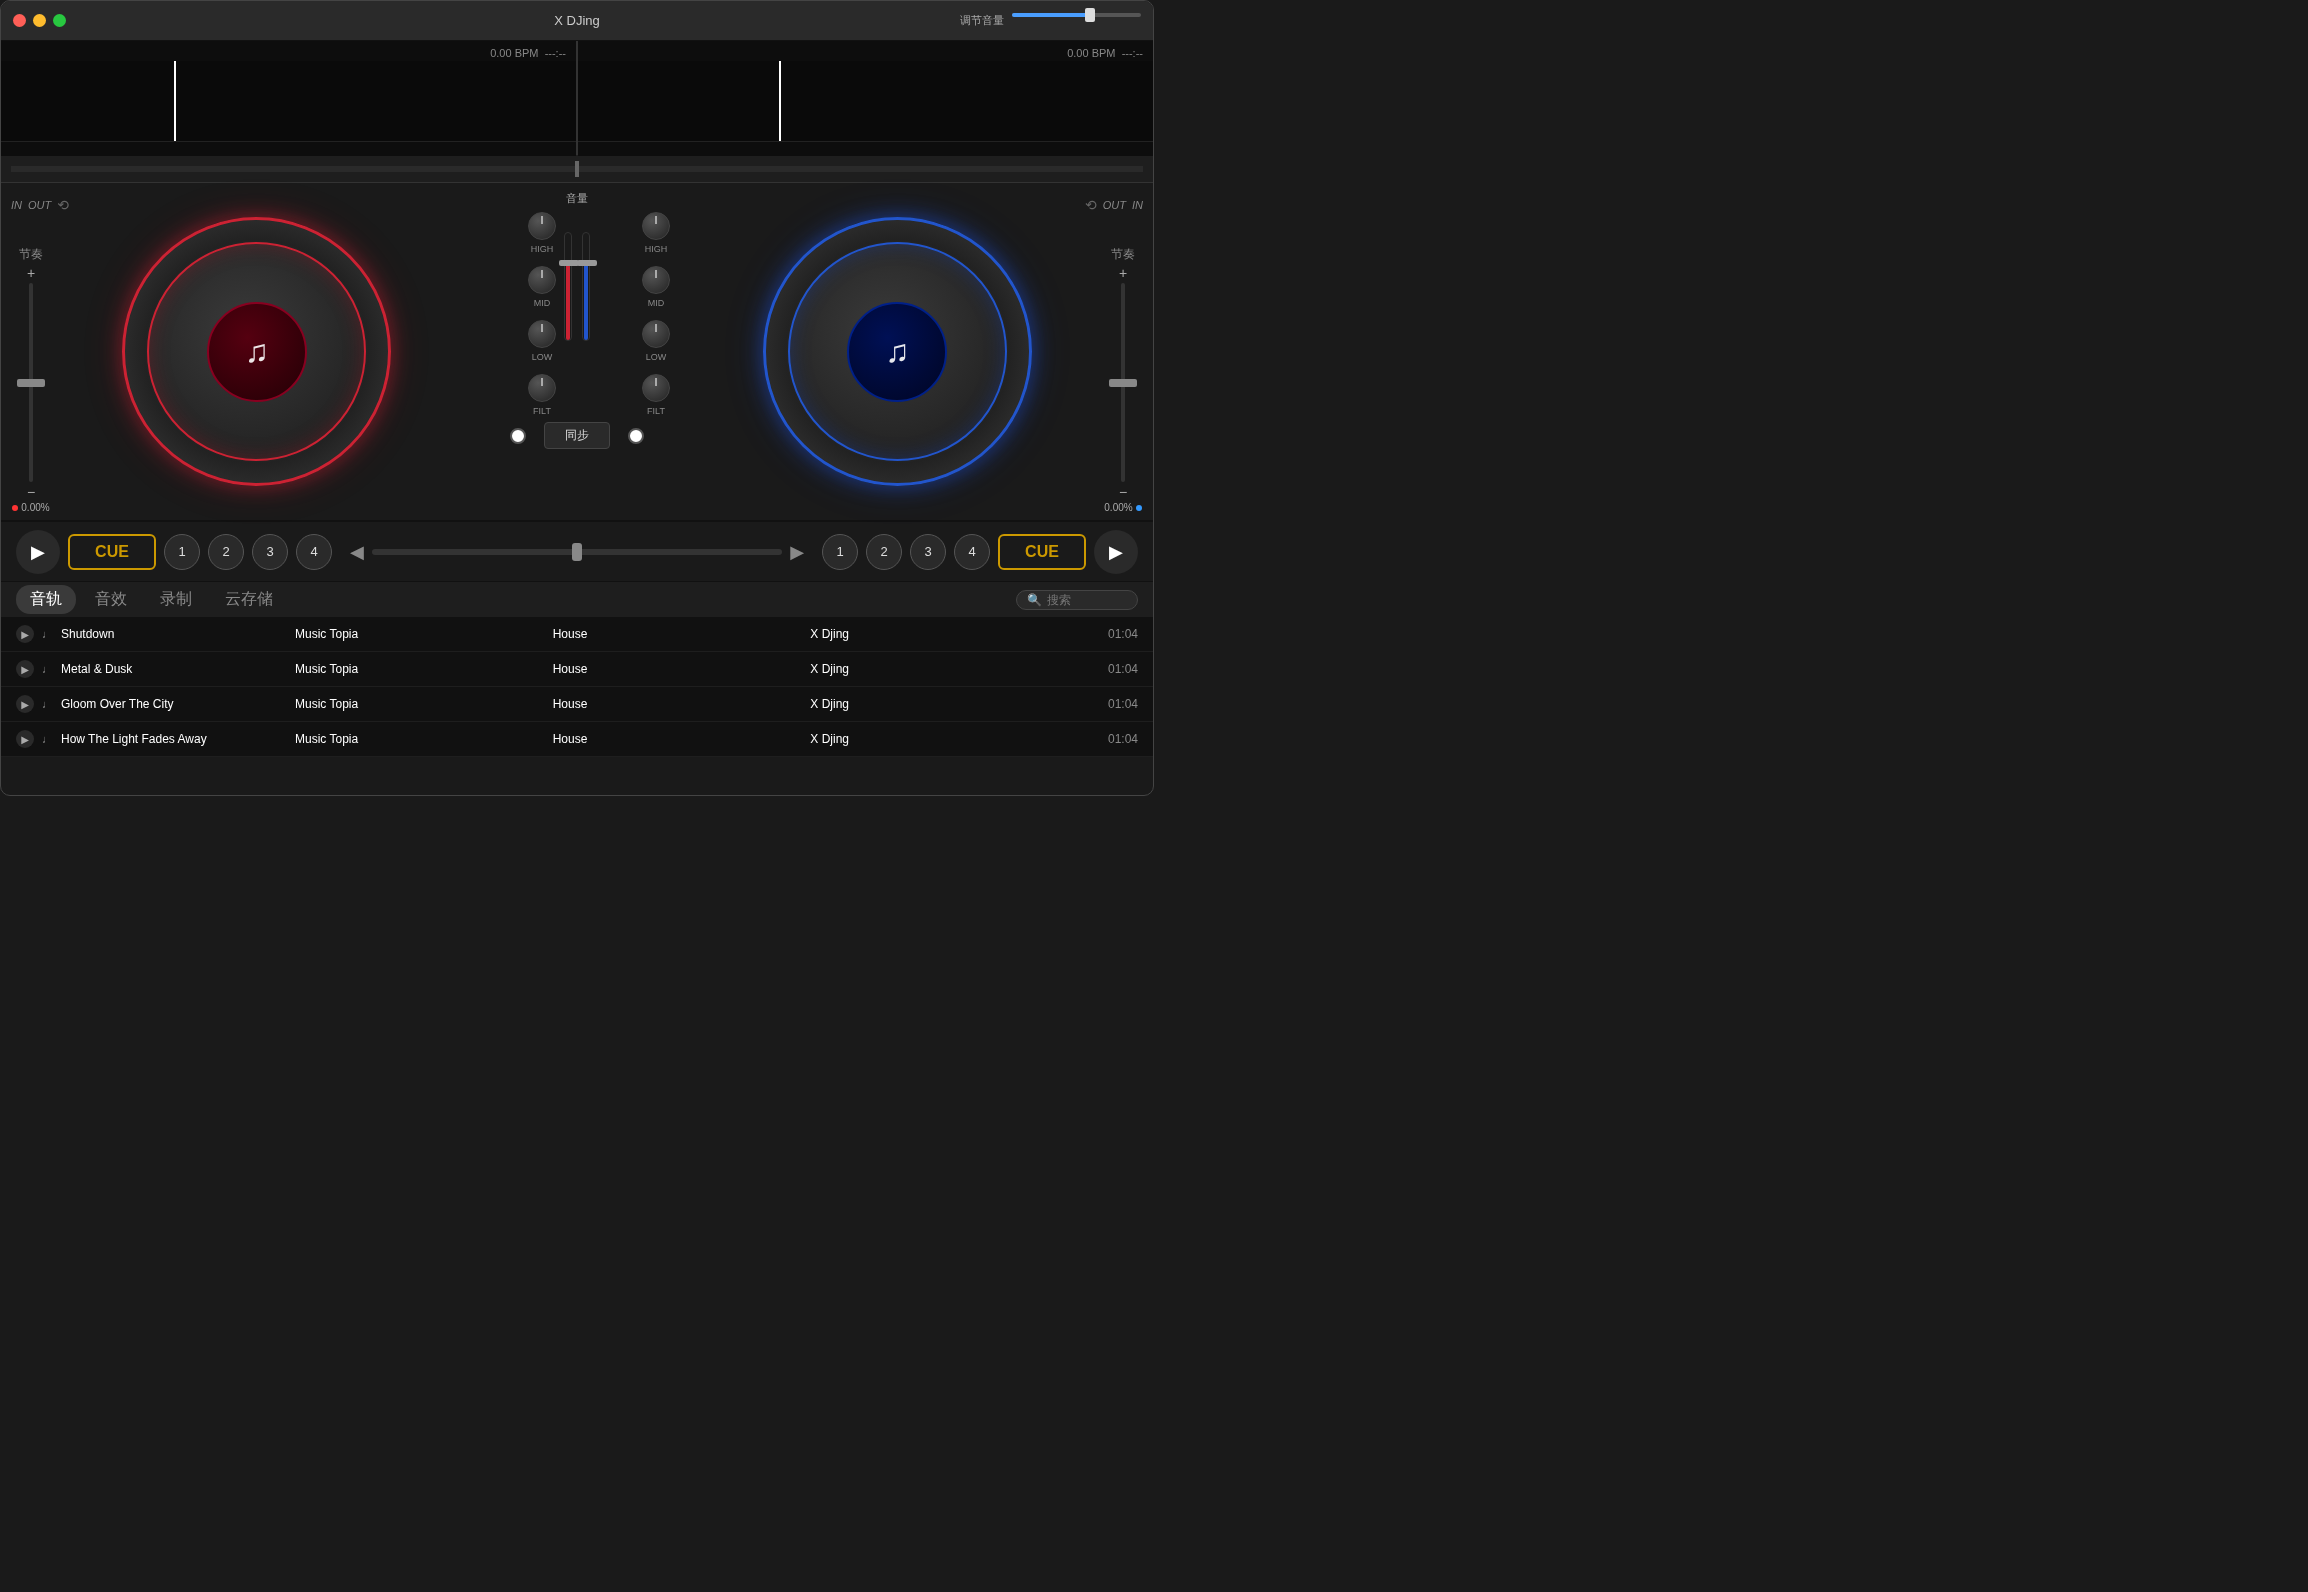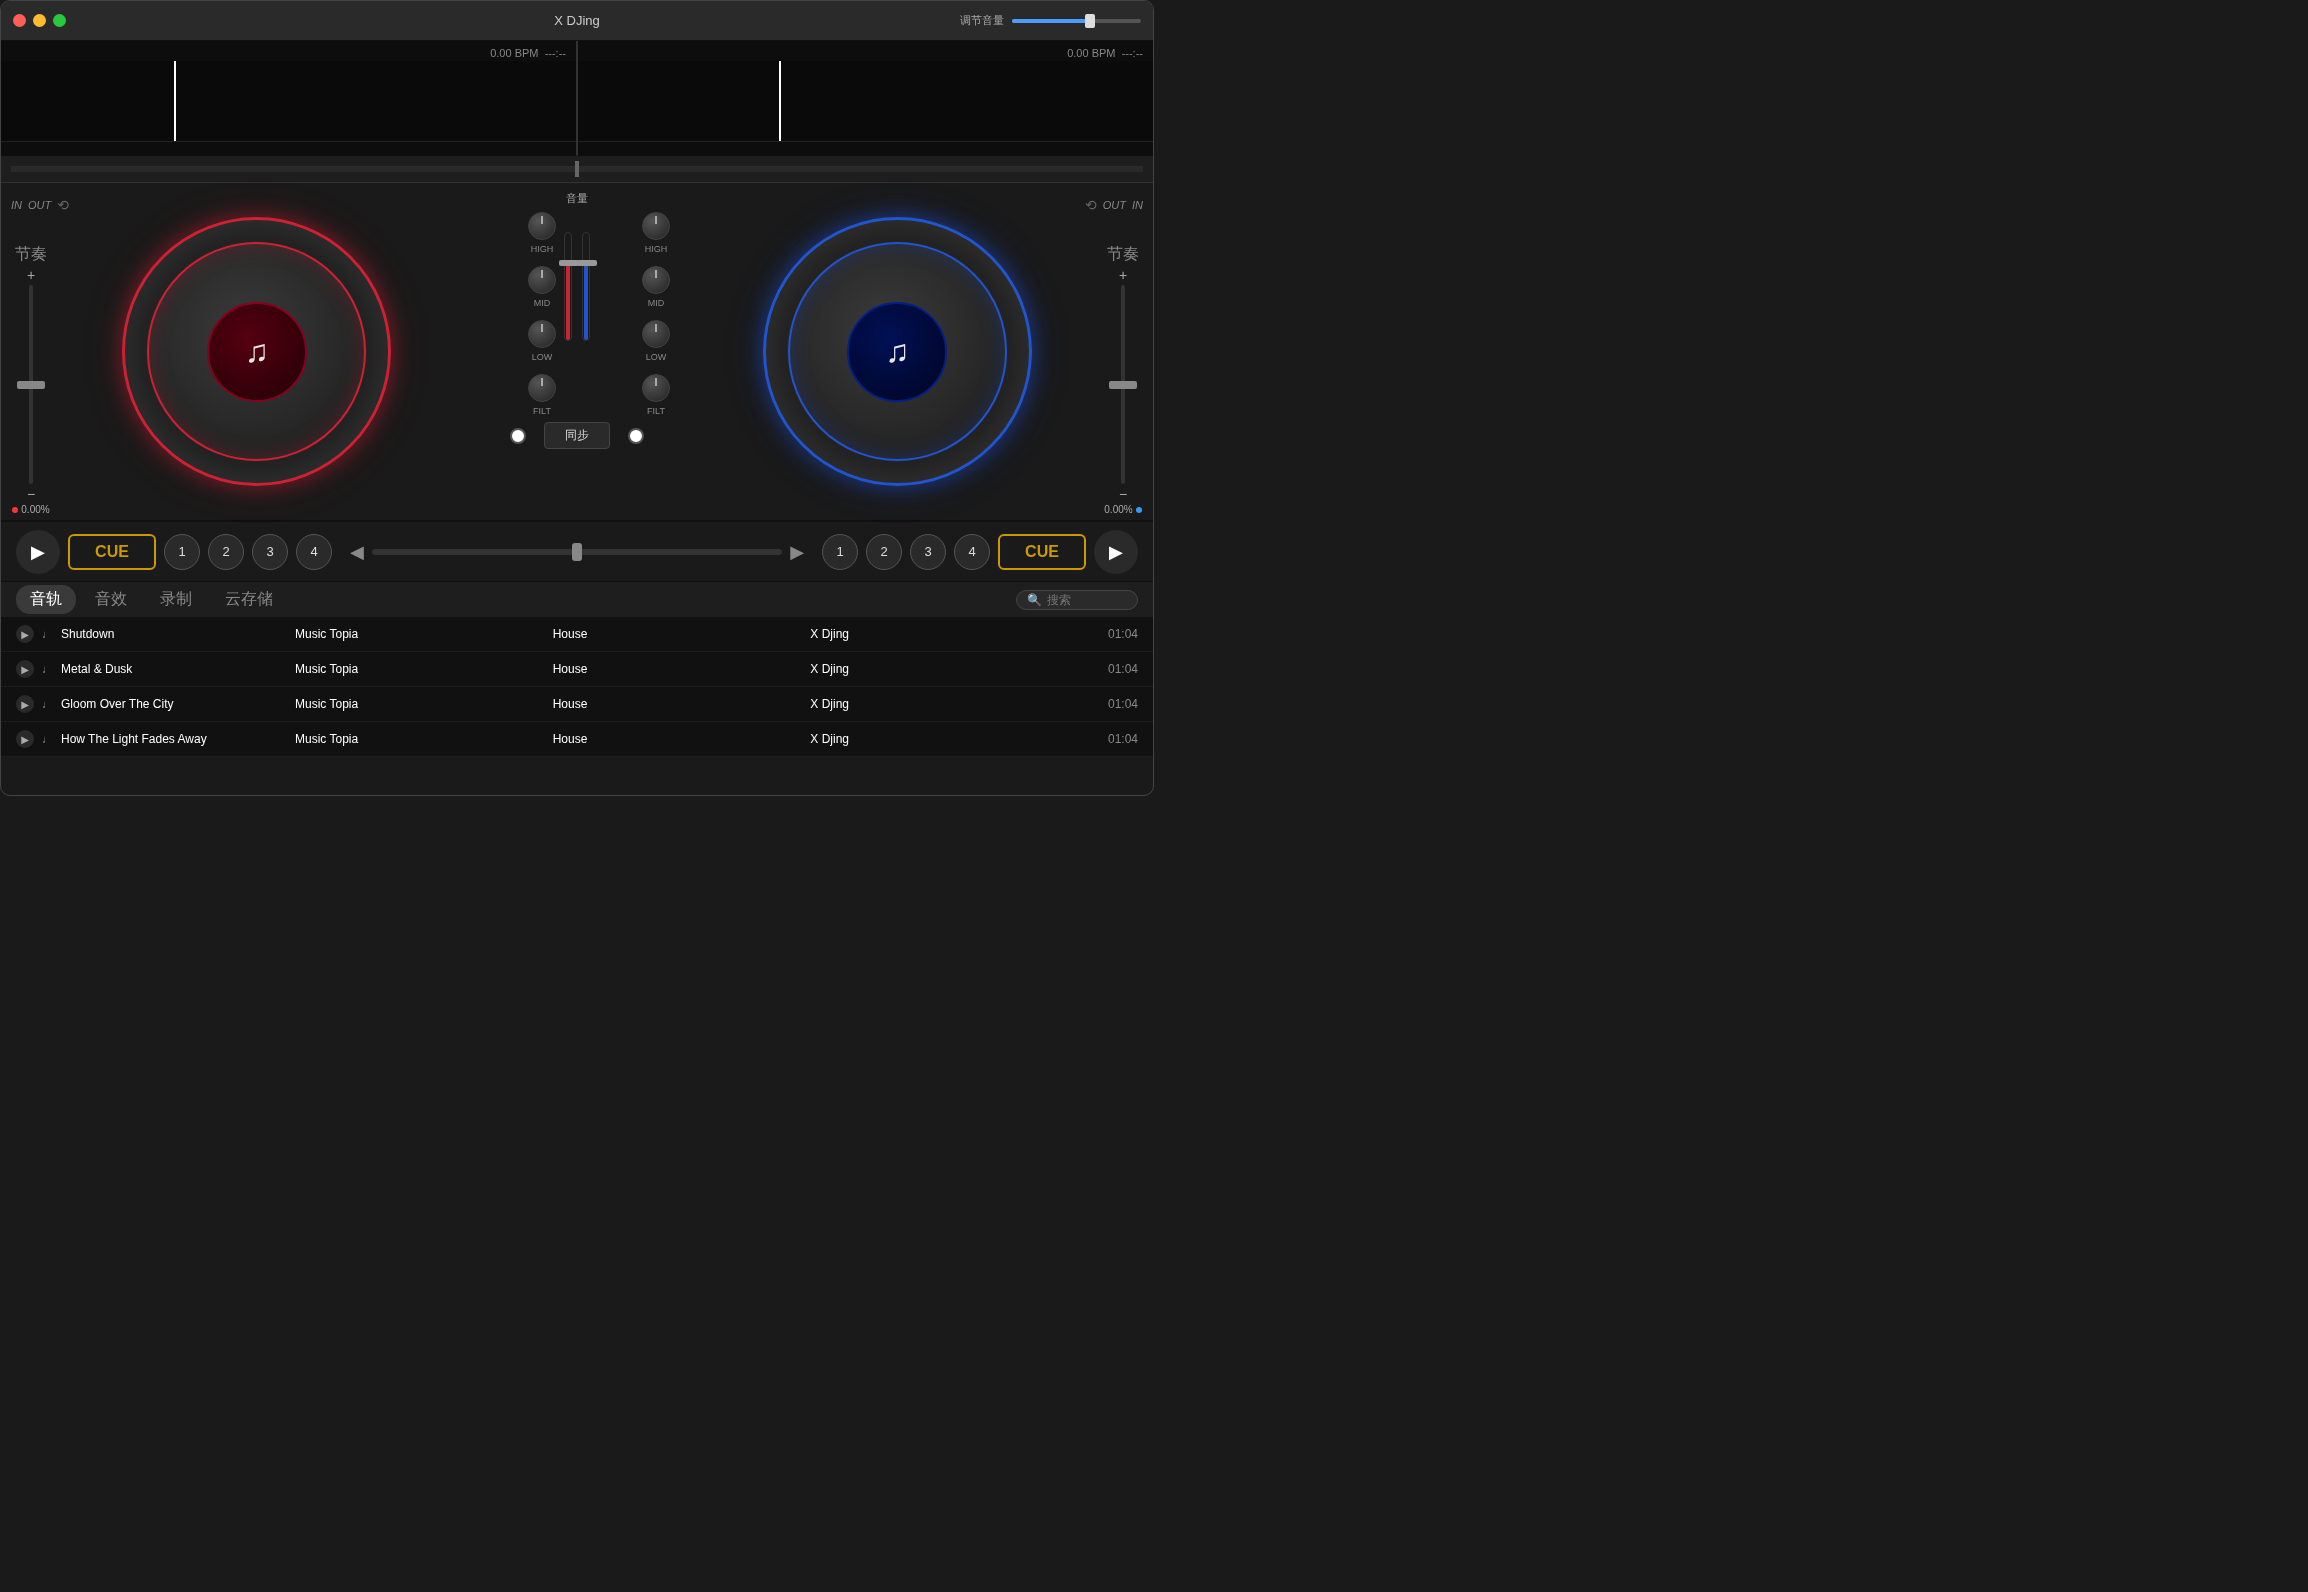--- a/index.html
+++ b/index.html
@@ -28,21 +28,21 @@
     .tl { width: 13px; height: 13px; border-radius: 50%; }
     .tl-red { background: #ff5f57; }
     .tl-yellow { background: #febc2e; }
     .tl-green { background: #28c840; }
     .titlebar-title {
       position: absolute; left: 50%; transform: translateX(-50%);
       font-size: 13px; color: #ccc; font-weight: 500;
     }
     .titlebar-right {
       margin-left: auto;
-      display: flex; align-items: center; gap: 8px;
+      display: flex; align-items: flex-start; gap: 8px;
       font-size: 11px; color: #aaa;
     }
     .volume-slider-container {
       display: flex; align-items: center; gap: 6px;
     }
     .vol-track {
       width: 129px; height: 4px; background: #555; border-radius: 2px;
       position: relative;
     }
     .vol-fill { width: 75px; height: 100%; background: #4a9eff; border-radius: 2px; }
@@ -123,21 +123,21 @@
       position: relative;
     }
 
     .pitch-slider {
       display: flex;
       flex-direction: column;
       align-items: center;
       gap: 3px;
       width: 40px;
     }
-    .pitch-label { font-size: 16px; color: #888; margin-top: 36px; }
+    .pitch-label { font-size: 12px; color: #888; margin-top: 36px; }
     .pitch-track {
       width: 4px;
       height: 199px;
       background: #333;
       border-radius: 2px;
       position: relative;
     }
     .pitch-thumb {
       width: 28px; height: 8px; background: #888;
       border-radius: 2px;

